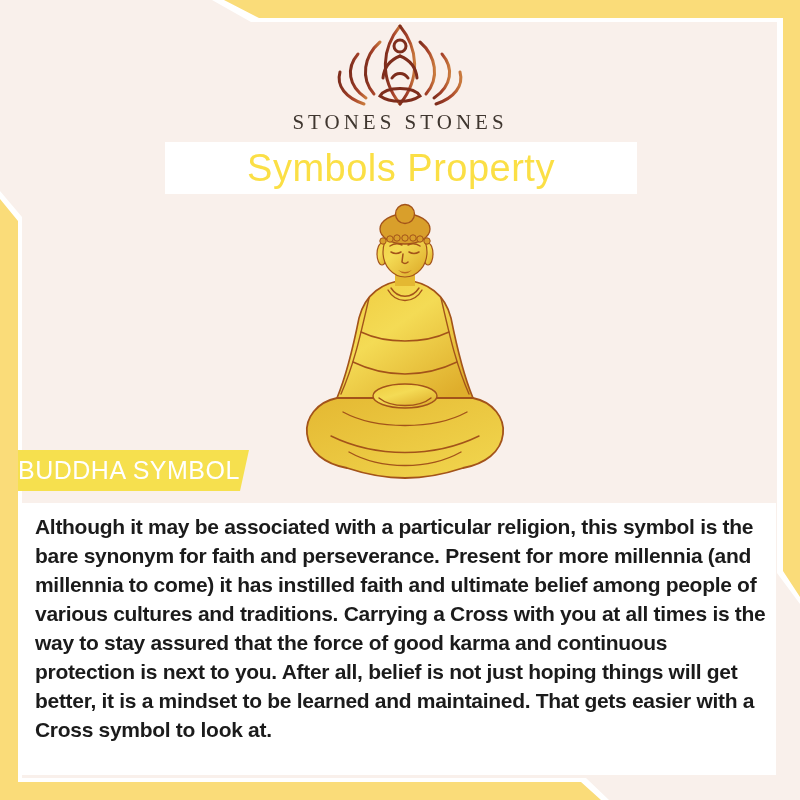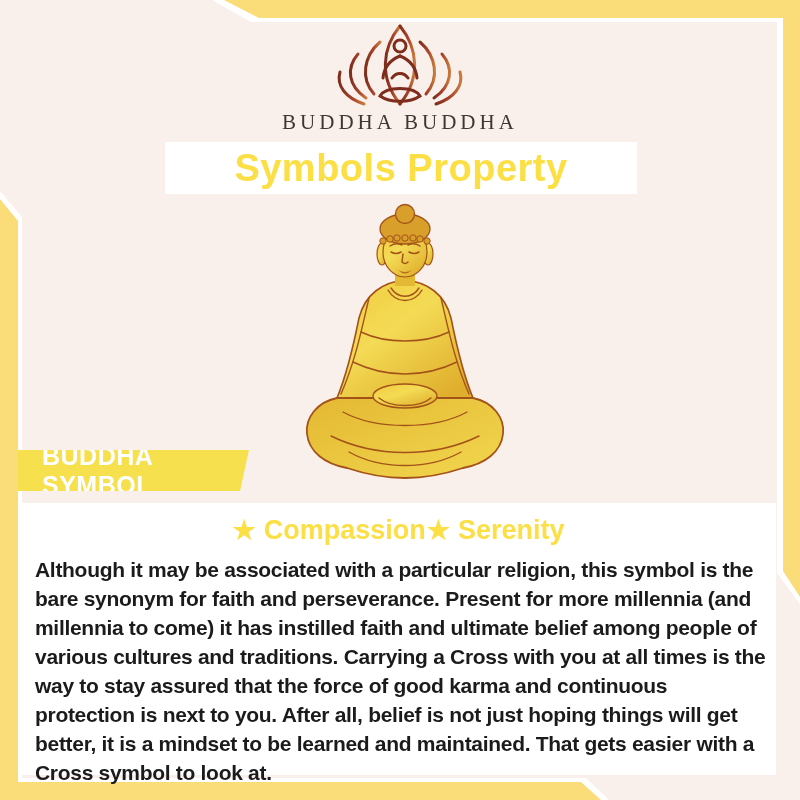--- a/index.html
+++ b/index.html
@@ -19,28 +19,28 @@
   .ribbon-bl{left:0;top:0;width:800px;height:800px;background:var(--frame-yellow,#FADC79);
     clip-path:polygon(0 199px,18px 221px,18px 782px,581px 782px,601px 800px,0 800px);}
   
   .logo-svg{left:322px;top:20px;width:156px;height:90px;}
   .brand-name{left:0;top:110px;width:800px;text-align:center;
     font-family:"Liberation Serif",serif;font-size:21px;letter-spacing:4px;
     color:var(--brand-text,#3F362F);}
   
   .title-bar{left:165px;top:142px;width:472px;height:52px;background:var(--panel-white,#FFFFFF);
     display:flex;align-items:center;justify-content:center;}
-  .title-text{font-size:38px;font-weight:700;color:var(--accent-yellow,#FBDF45);letter-spacing:0.5px;}
+  .title-text{font-size:38px;font-weight:400;color:var(--accent-yellow,#FBDF45);letter-spacing:0.5px;}
   
   .buddha-svg{left:293px;top:200px;width:224px;height:287px;}
   
   .badge{left:18px;top:450px;width:231px;height:41px;background:var(--badge-yellow,#F6E04E);
     clip-path:polygon(0 0,100% 0,calc(100% - 9px) 100%,0 100%);
     display:flex;align-items:center;}
-  .badge span{color:#FFFFFF;font-size:25px;letter-spacing:0.5px;padding-left:24px;font-weight:700;}
+  .badge span{color:#FFFFFF;font-size:25px;letter-spacing:0.5px;font-weight:400;}
   
   .panel{left:21px;top:503px;width:755px;height:272px;background:var(--panel-white,#FFFFFF);}
   .props-line{margin-top:12px;text-align:center;font-size:27px;font-weight:700;
     color:var(--accent-yellow,#FBDF45);white-space:nowrap;}
   .props-line .star{font-size:26px;}
   .props-line .star.first{margin-right:8px;}
   .props-line .star.second{margin-left:1px;margin-right:8px;}
   .description{margin:9px 5px 0 14px;font-size:21px;line-height:29px;font-weight:700;
     letter-spacing:-0.3px;color:var(--text-dark,#1B1B1B);}
 </style>
@@ -71,21 +71,21 @@
     <path d="M138,52 C142,66 132,78 114,84"></path>
   </g>
   <g fill="none" stroke="#7E2D1C" stroke-width="3" stroke-linecap="round">
     <circle cx="78" cy="26" r="6"></circle>
     <path d="M78,36 C68,40 62,48 61,58"></path>
     <path d="M78,36 C88,40 94,48 95,58"></path>
     <path d="M70,58 C74,52 82,52 86,58"></path>
     <path d="M58,76 C64,66 92,66 98,76 C88,83 68,83 58,76 Z"></path>
   </g>
 </svg>
-<div class="abs brand-name">BUDDHA BUDDHA</div>
+<div class="abs brand-name">STONES STONES</div>
 
 <div class="abs title-bar">
   <span class="title-text">Symbols Property</span>
 </div>
 
 <svg class="abs buddha-svg" viewBox="0 0 224 287">
   <defs>
     <linearGradient id="goldGrad" x1="0" y1="0" x2="0.8" y2="1">
       <stop offset="0" stop-color="#EFCB3E"></stop>
       <stop offset="0.45" stop-color="#F4DB55"></stop>
@@ -142,17 +142,14 @@
     </g>
     <circle cx="112" cy="14" r="9.5" fill="#D99F2B" stroke="#A3531A" stroke-width="1.3"></circle>
   </g>
 </svg>
 
 <div class="abs badge">
   <span>BUDDHA SYMBOL</span>
 </div>
 
 <div class="abs panel">
-  <div class="props-line">
-    <span class="star first">★</span><span>Compassion</span><span class="star second">★</span><span>Serenity</span>
-  </div>
   <p class="description">Although it may be associated with a particular religion, this symbol is the bare synonym for faith and perseverance. Present for more millennia (and millennia to come) it has instilled faith and ultimate belief among people of various cultures and traditions. Carrying a Cross with you at all times is the way to stay assured that the force of good karma and continuous protection is next to you. After all, belief is not just hoping things will get better, it is a mindset to be learned and maintained. That gets easier with a Cross symbol to look at.</p>
 </div>
 
 </body></html>

